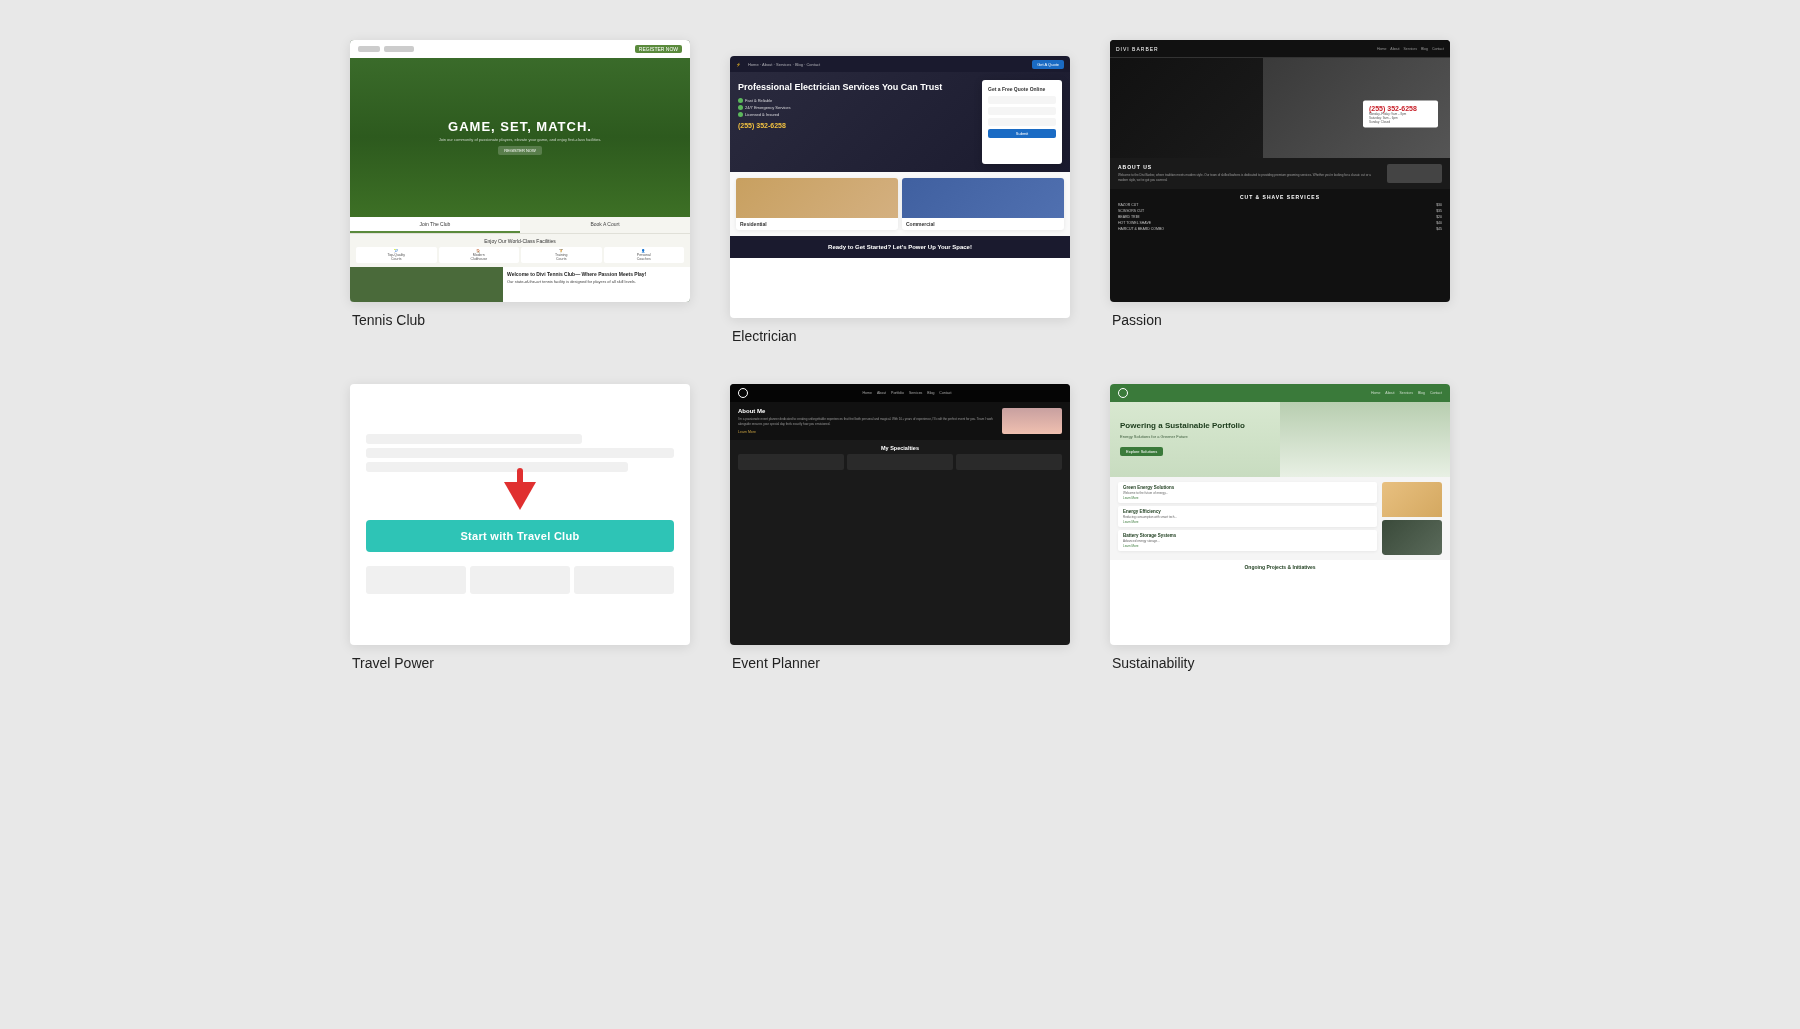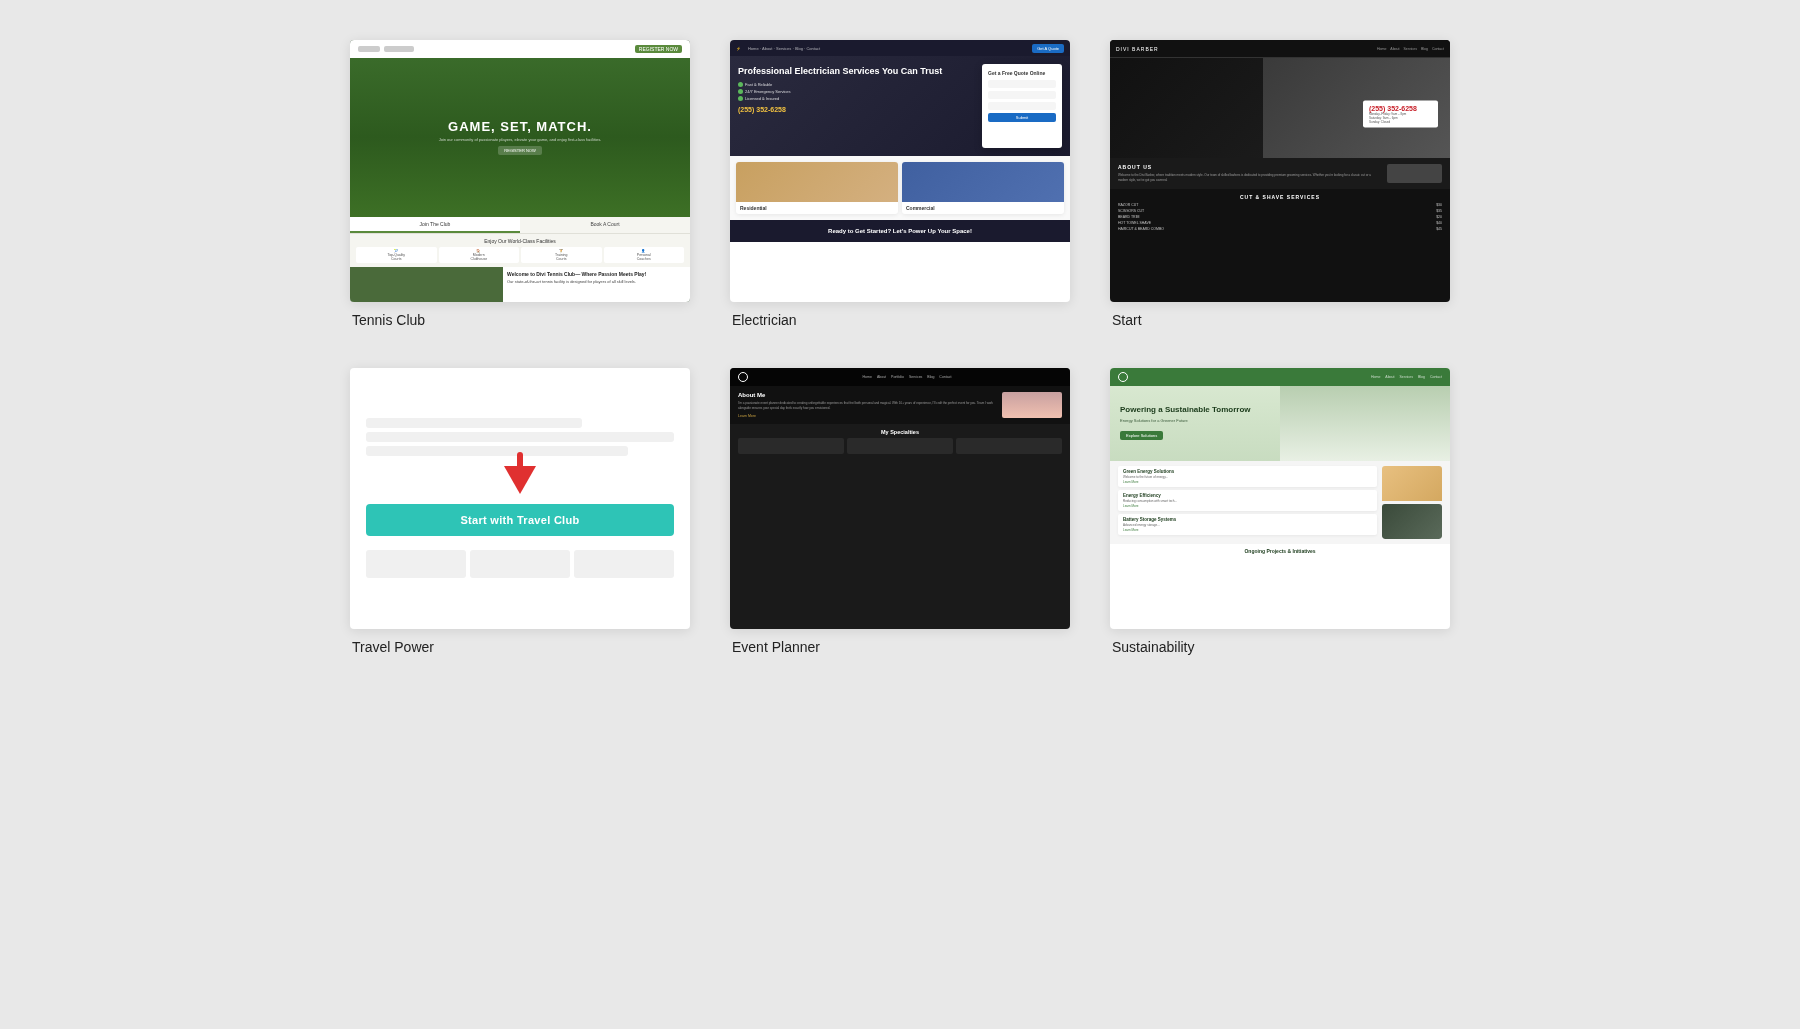--- a/index.html
+++ b/index.html
@@ -92,20 +92,21 @@
     }
     .tennis-bottom-img { width: 45%; background: #4a6a3a; }
     .tennis-bottom-text { flex: 1; padding: 4px; font-size: 4px; color: #444; }
     .tennis-bottom-text strong { font-size: 5px; color: #222; display: block; margin-bottom: 2px; }
 
     
     .elec-preview {
       background: #fff;
       display: flex;
       flex-direction: column;
+      margin-top: 16px;
     }
     .elec-nav {
       background: #1a1a2e;
       height: 16px;
       display: flex;
       align-items: center;
       padding: 0 6px;
       gap: 3px;
     }
     .elec-nav-item { color: rgba(255,255,255,0.6); font-size: 4px; }
@@ -553,21 +554,21 @@
         <div class="barber-service-row">
           <span class="barber-service-name">HOT TOWEL SHAVE</span>
           <span class="barber-service-price">$40</span>
         </div>
         <div class="barber-service-row">
           <span class="barber-service-name">HAIRCUT &amp; BEARD COMBO</span>
           <span class="barber-service-price">$45</span>
         </div>
       </div>
     </div>
-    <div class="card-label">Start</div>
+    <div class="card-label">Passion</div>
   </div>
 
   <div class="card">
     <div class="card-preview travel-preview">
       <div class="travel-blur-rows">
         <div class="travel-blur-row" style="width:70%;"></div>
         <div class="travel-blur-row"></div>
         <div class="travel-blur-row" style="width:85%;"></div>
       </div>
       <div class="travel-arrow"></div>
@@ -622,21 +623,21 @@
           <span class="sustain-nav-item">Home</span>
           <span class="sustain-nav-item">About</span>
           <span class="sustain-nav-item">Services</span>
           <span class="sustain-nav-item">Blog</span>
           <span class="sustain-nav-item">Contact</span>
         </div>
       </div>
       <div class="sustain-hero">
         <div class="sustain-windmills"></div>
         <div class="sustain-hero-text">
-          <div class="sustain-hero-title">Powering a Sustainable Tomorrow</div>
+          <div class="sustain-hero-title">Powering a Sustainable Portfolio</div>
           <div class="sustain-hero-sub">Energy Solutions for a Greener Future</div>
           <div class="sustain-hero-btn">Explore Solutions</div>
         </div>
       </div>
       <div class="sustain-solutions">
         <div class="sustain-solutions-inner">
           <div class="sustain-sol-list">
             <div class="sustain-sol-item">
               <div class="sustain-sol-title">Green Energy Solutions</div>
               <div class="sustain-sol-desc">Welcome to the future of energy...</div>

